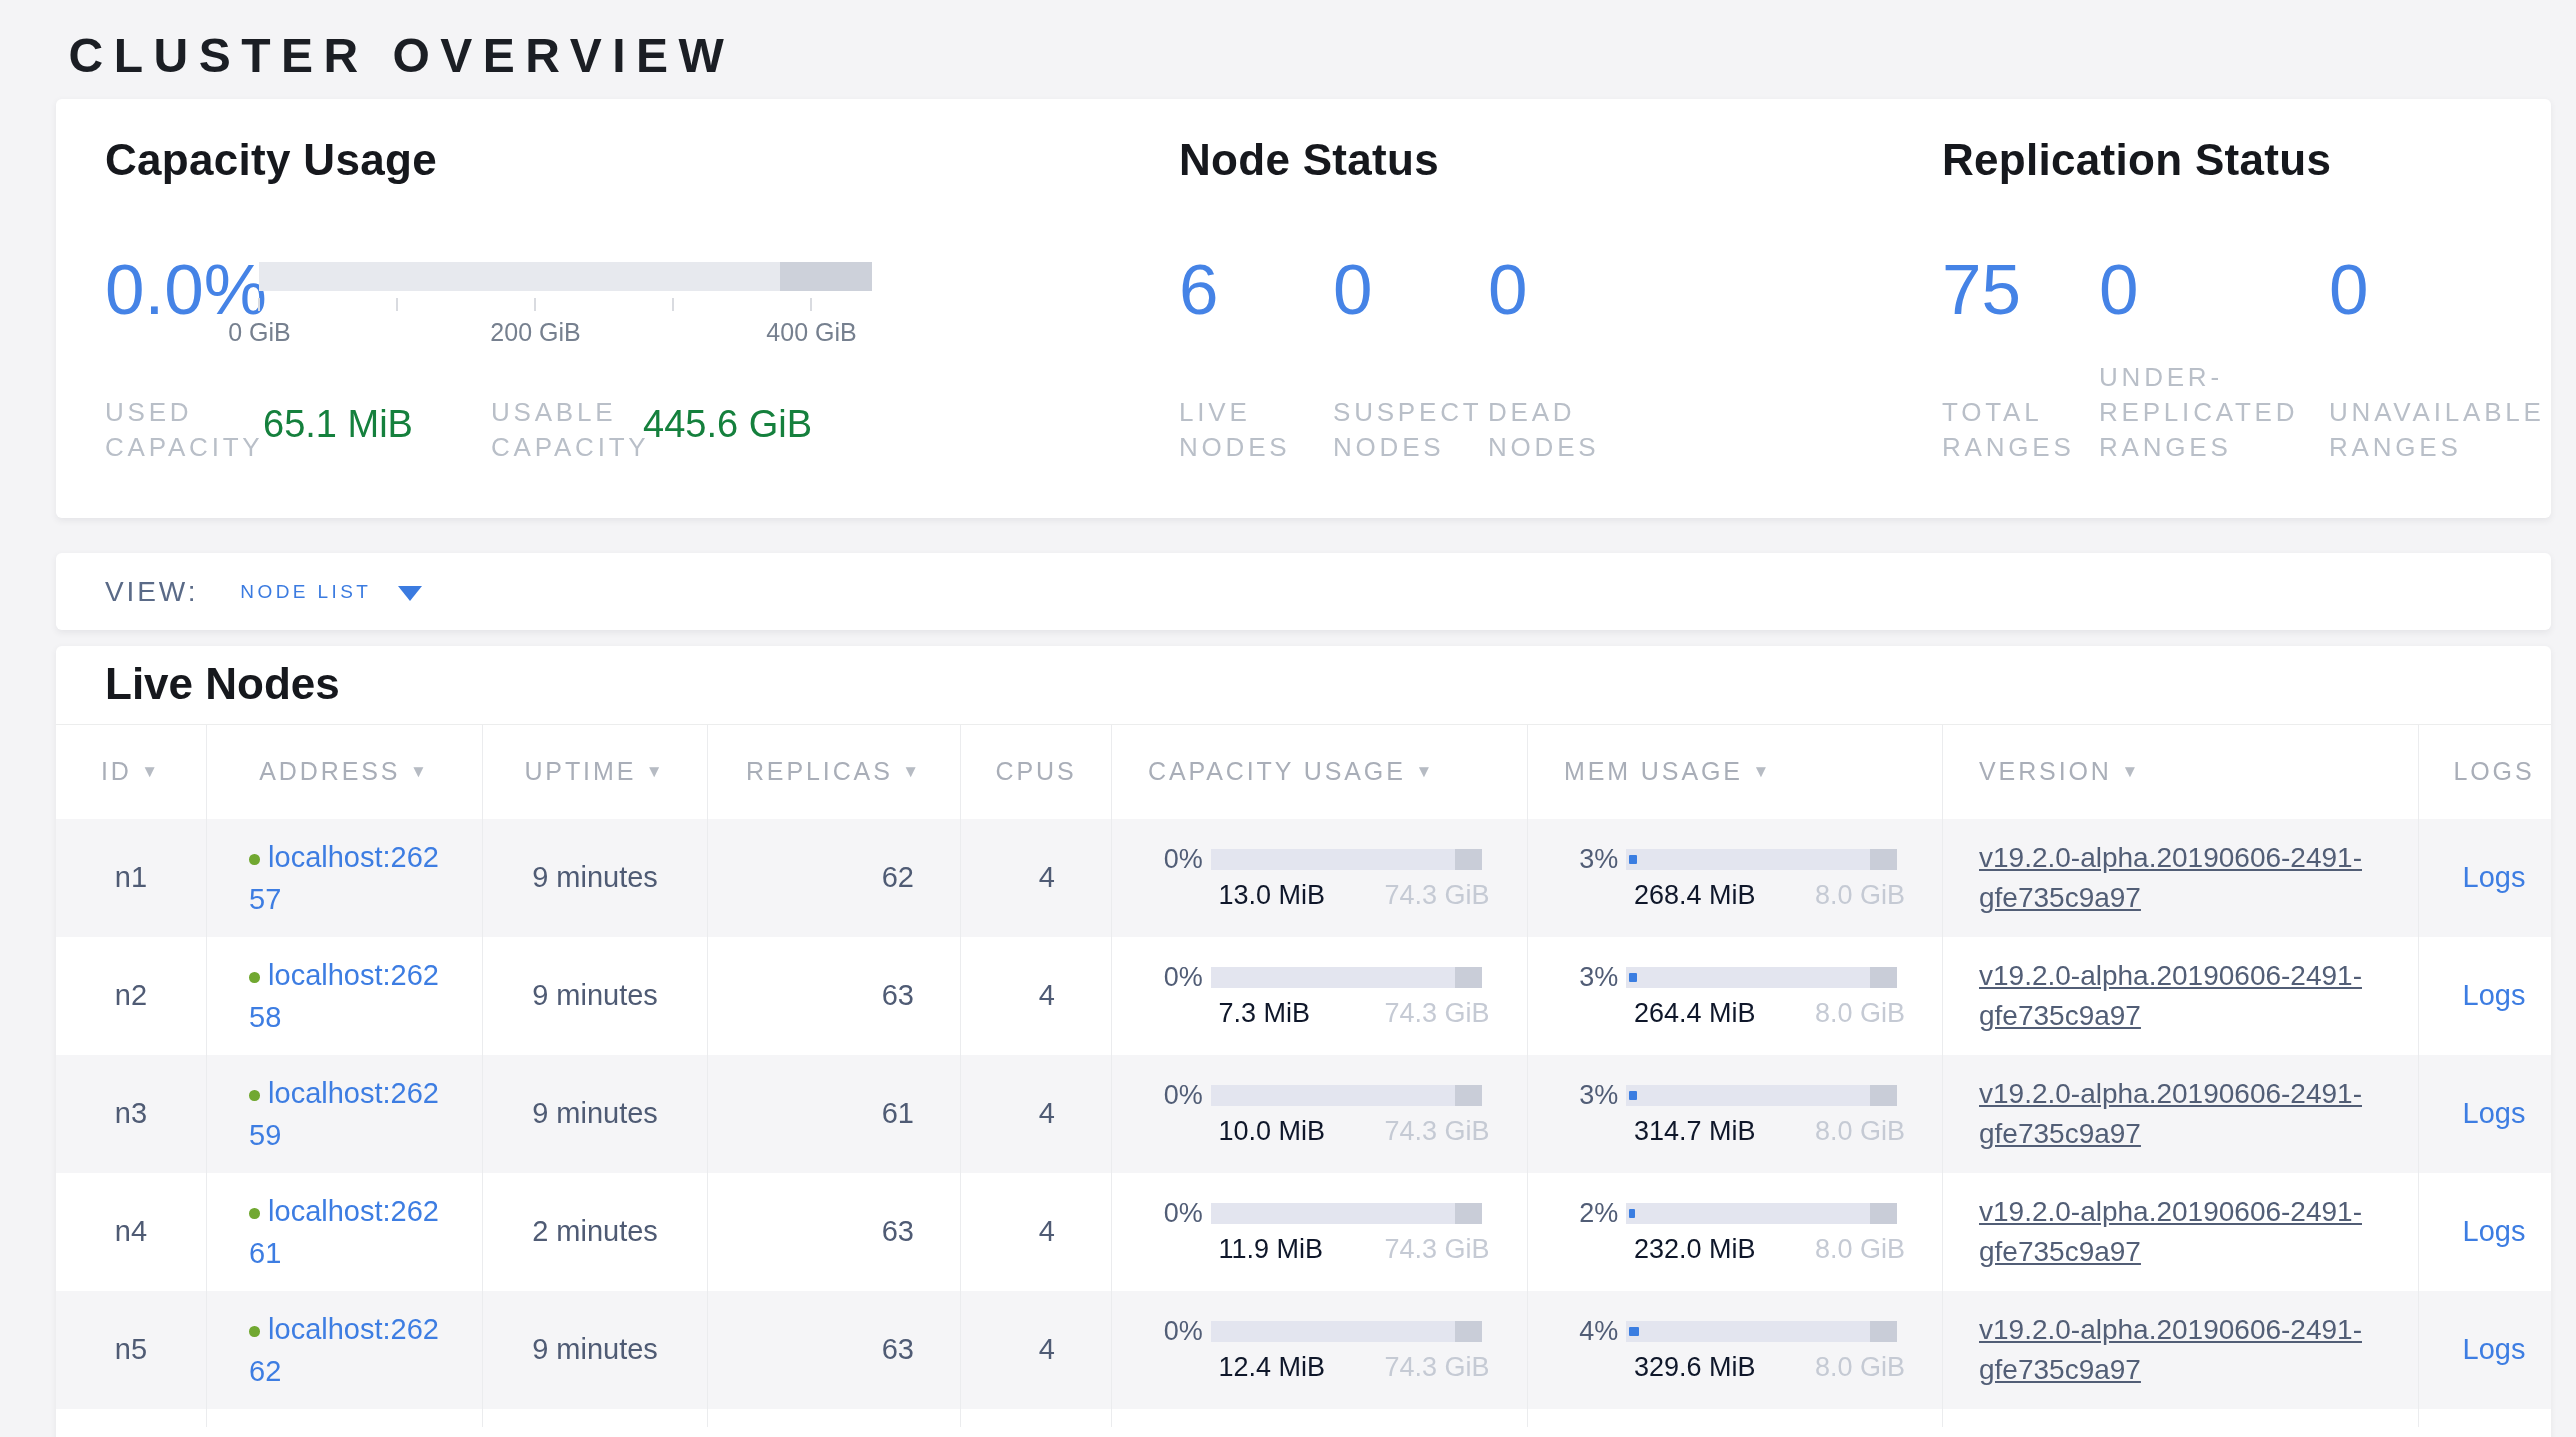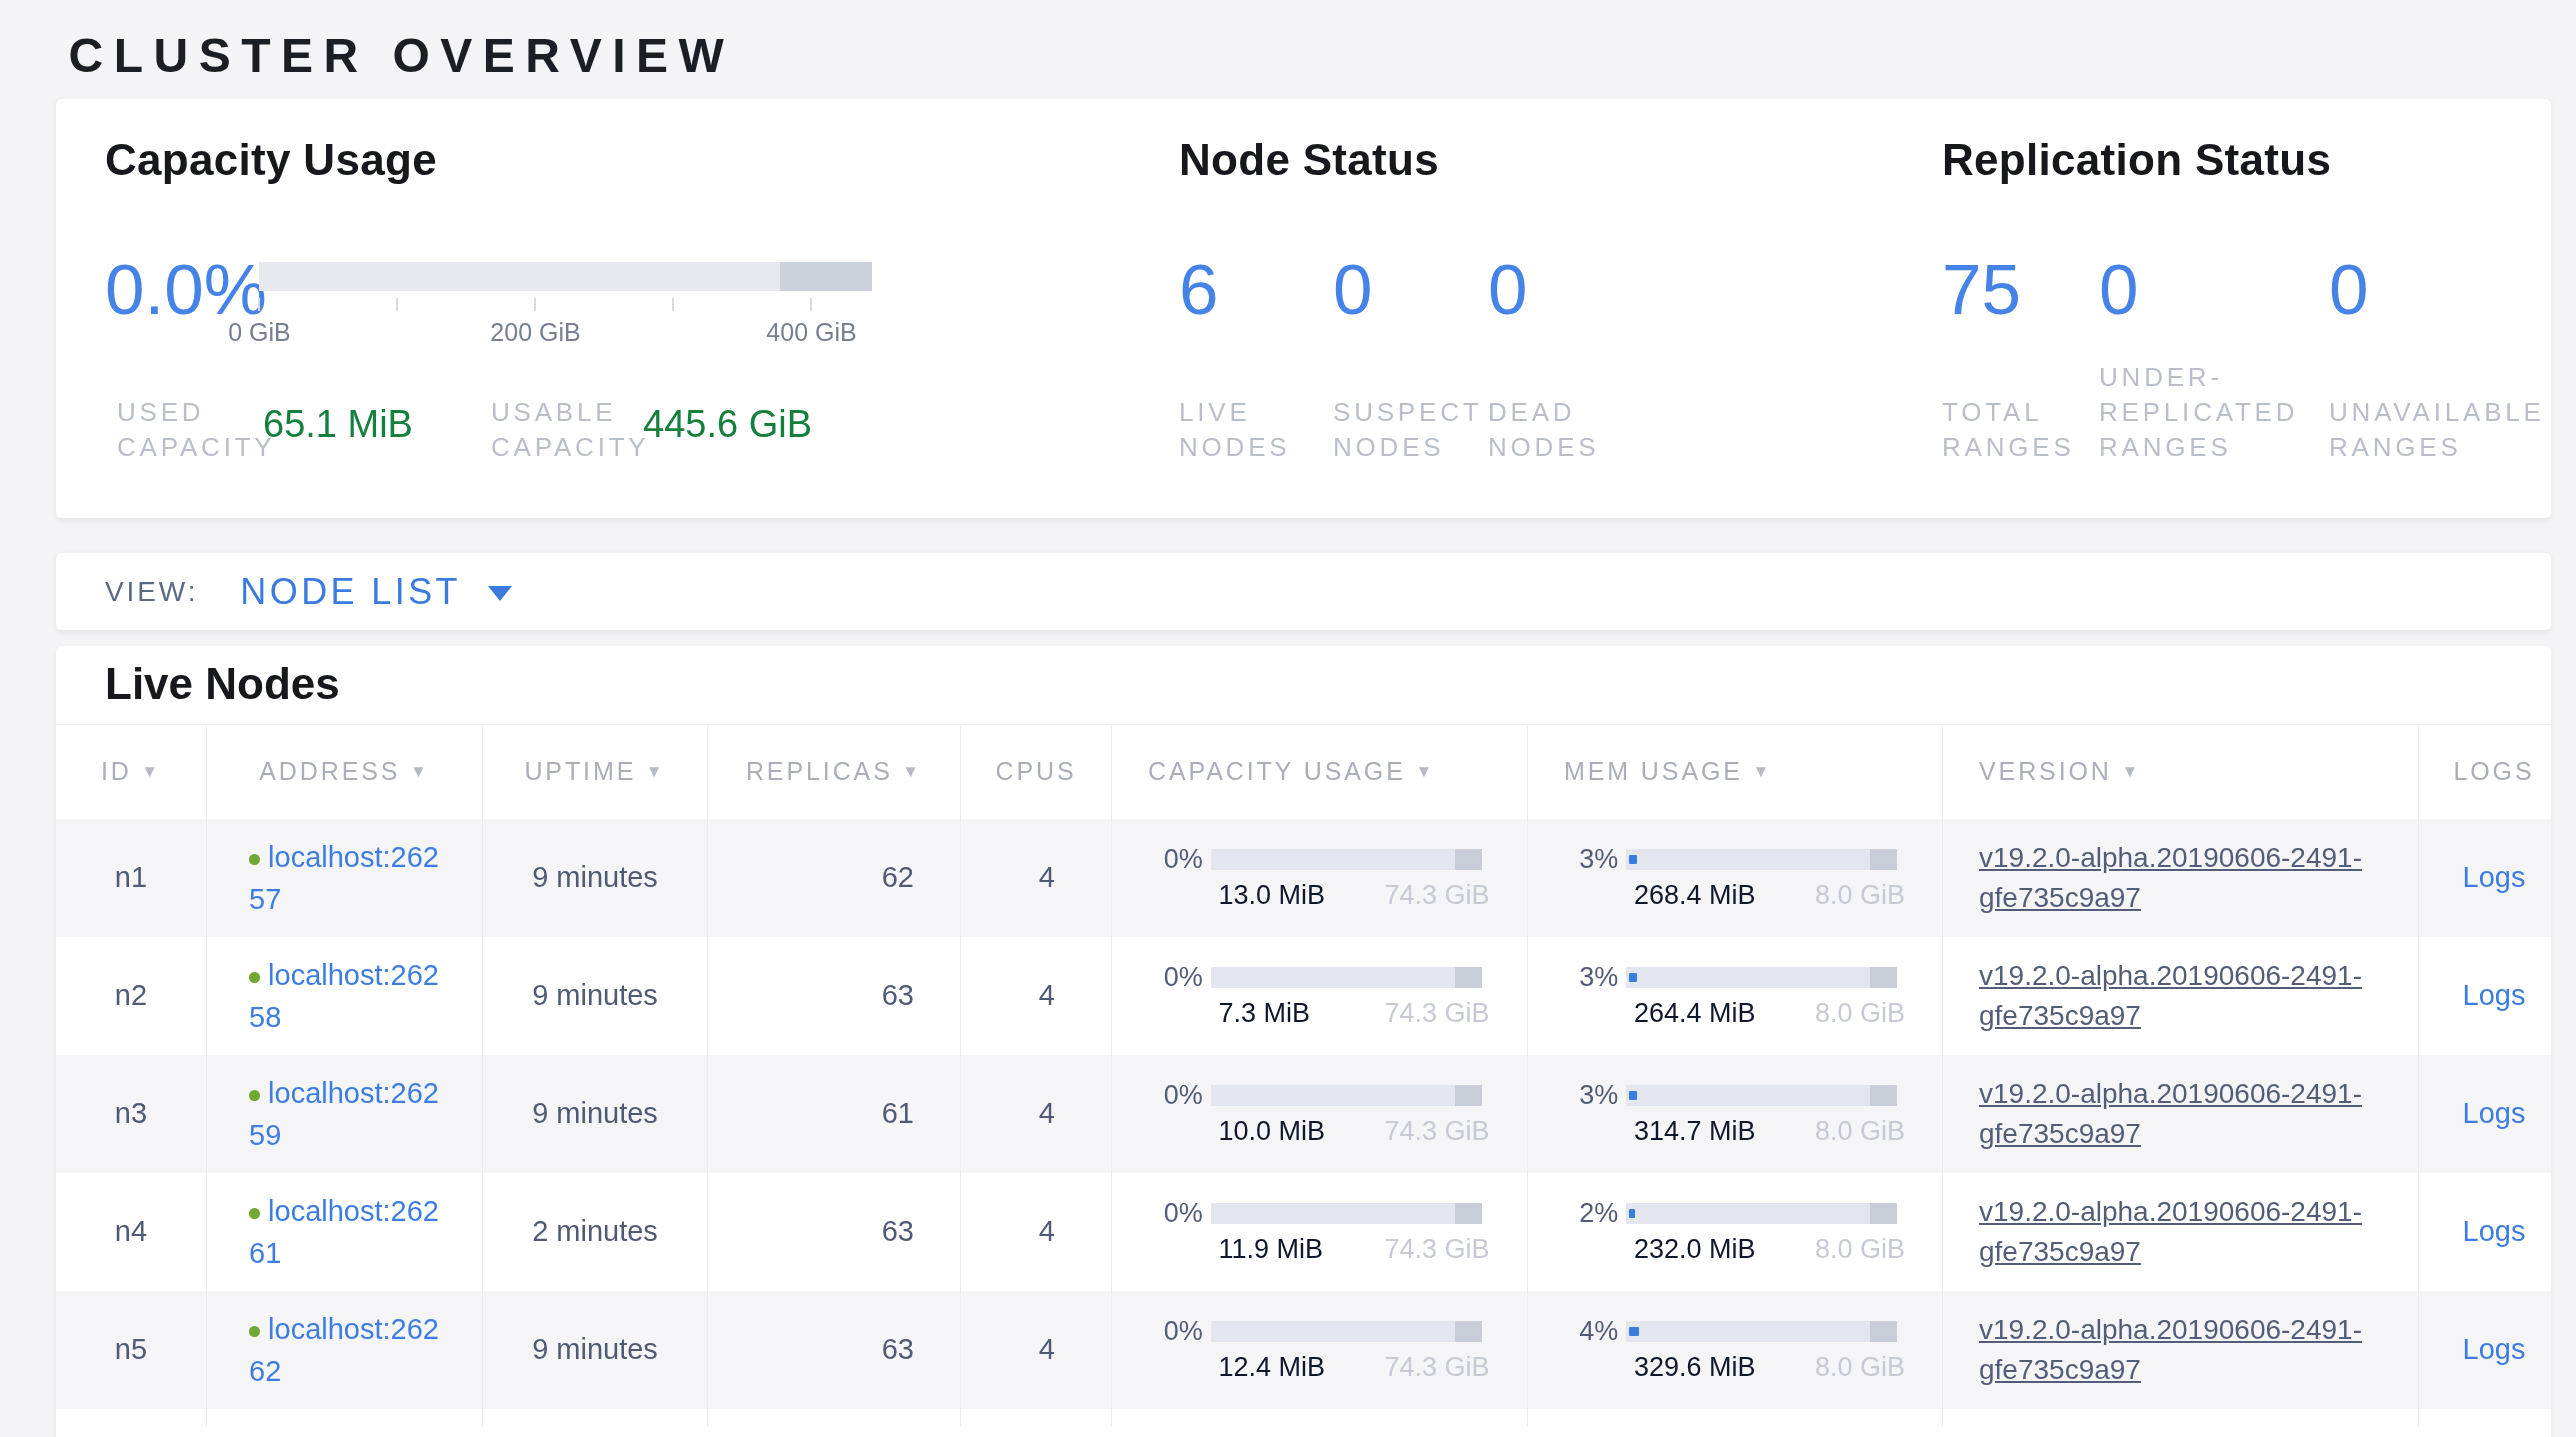--- a/index.html
+++ b/index.html
@@ -54,21 +54,21 @@
     font-size:25px; color:#76808f;
   }
 
   
   .view-bar {
     margin-top:35px; height:77px;
     display:flex; align-items:center; padding-left:49px;
   }
   .view-label { font-size:28px; letter-spacing:2.9px; color:#5a6a87; }
   .view-dropdown { display:flex; align-items:center; cursor:pointer; }
-  .view-selected { margin-left:42px; font-size:36px; letter-spacing:3.4px; color:#3b7be0; }
+  .view-selected { margin-left:42px; font-size:19px; letter-spacing:3.4px; color:#3b7be0; }
   .caret-down {
     margin-left:27px; margin-top:3.8px; width:0; height:0;
     border-left:12.5px solid transparent; border-right:12.5px solid transparent;
     border-top:15.3px solid #3b7be0;
   }
 
   
   .table-card { margin-top:16px; height:996px; overflow:hidden; }
   .table-title { padding:15.3px 0 0 49px; font-size:44px; line-height:46px; font-weight:700; color:#16181d; }
 
@@ -135,21 +135,21 @@
     </div>
     <div class="cap-tick" style="left:202px"></div>
     <div class="cap-tick" style="left:340px"></div>
     <div class="cap-tick" style="left:478px"></div>
     <div class="cap-tick" style="left:616px"></div>
     <div class="cap-tick" style="left:754px"></div>
     <div class="cap-tick-label" style="left:127px">0 GiB</div>
     <div class="cap-tick-label" style="left:403px">200 GiB</div>
     <div class="cap-tick-label" style="left:679px">400 GiB</div>
 
-    <div class="stat-label" style="left:61px"><span>USED</span><br><span>CAPACITY</span></div>
+    <div class="stat-label" style="left:49px"><span>USED</span><br><span>CAPACITY</span></div>
     <div class="stat-inline-value" style="left:207px">65.1 MiB</div>
     <div class="stat-label" style="left:435px"><span>USABLE</span><br><span>CAPACITY</span></div>
     <div class="stat-inline-value" style="left:587px">445.6 GiB</div>
 
     <div class="panel-title" style="left:1123px">Node Status</div>
     <div class="stat-value" style="left:1123px">6</div>
     <div class="stat-value" style="left:1277px">0</div>
     <div class="stat-value" style="left:1432px">0</div>
     <div class="stat-label" style="left:1123px"><span>LIVE</span><br><span>NODES</span></div>
     <div class="stat-label" style="left:1277px"><span>SUSPECT</span><br><span>NODES</span></div>

